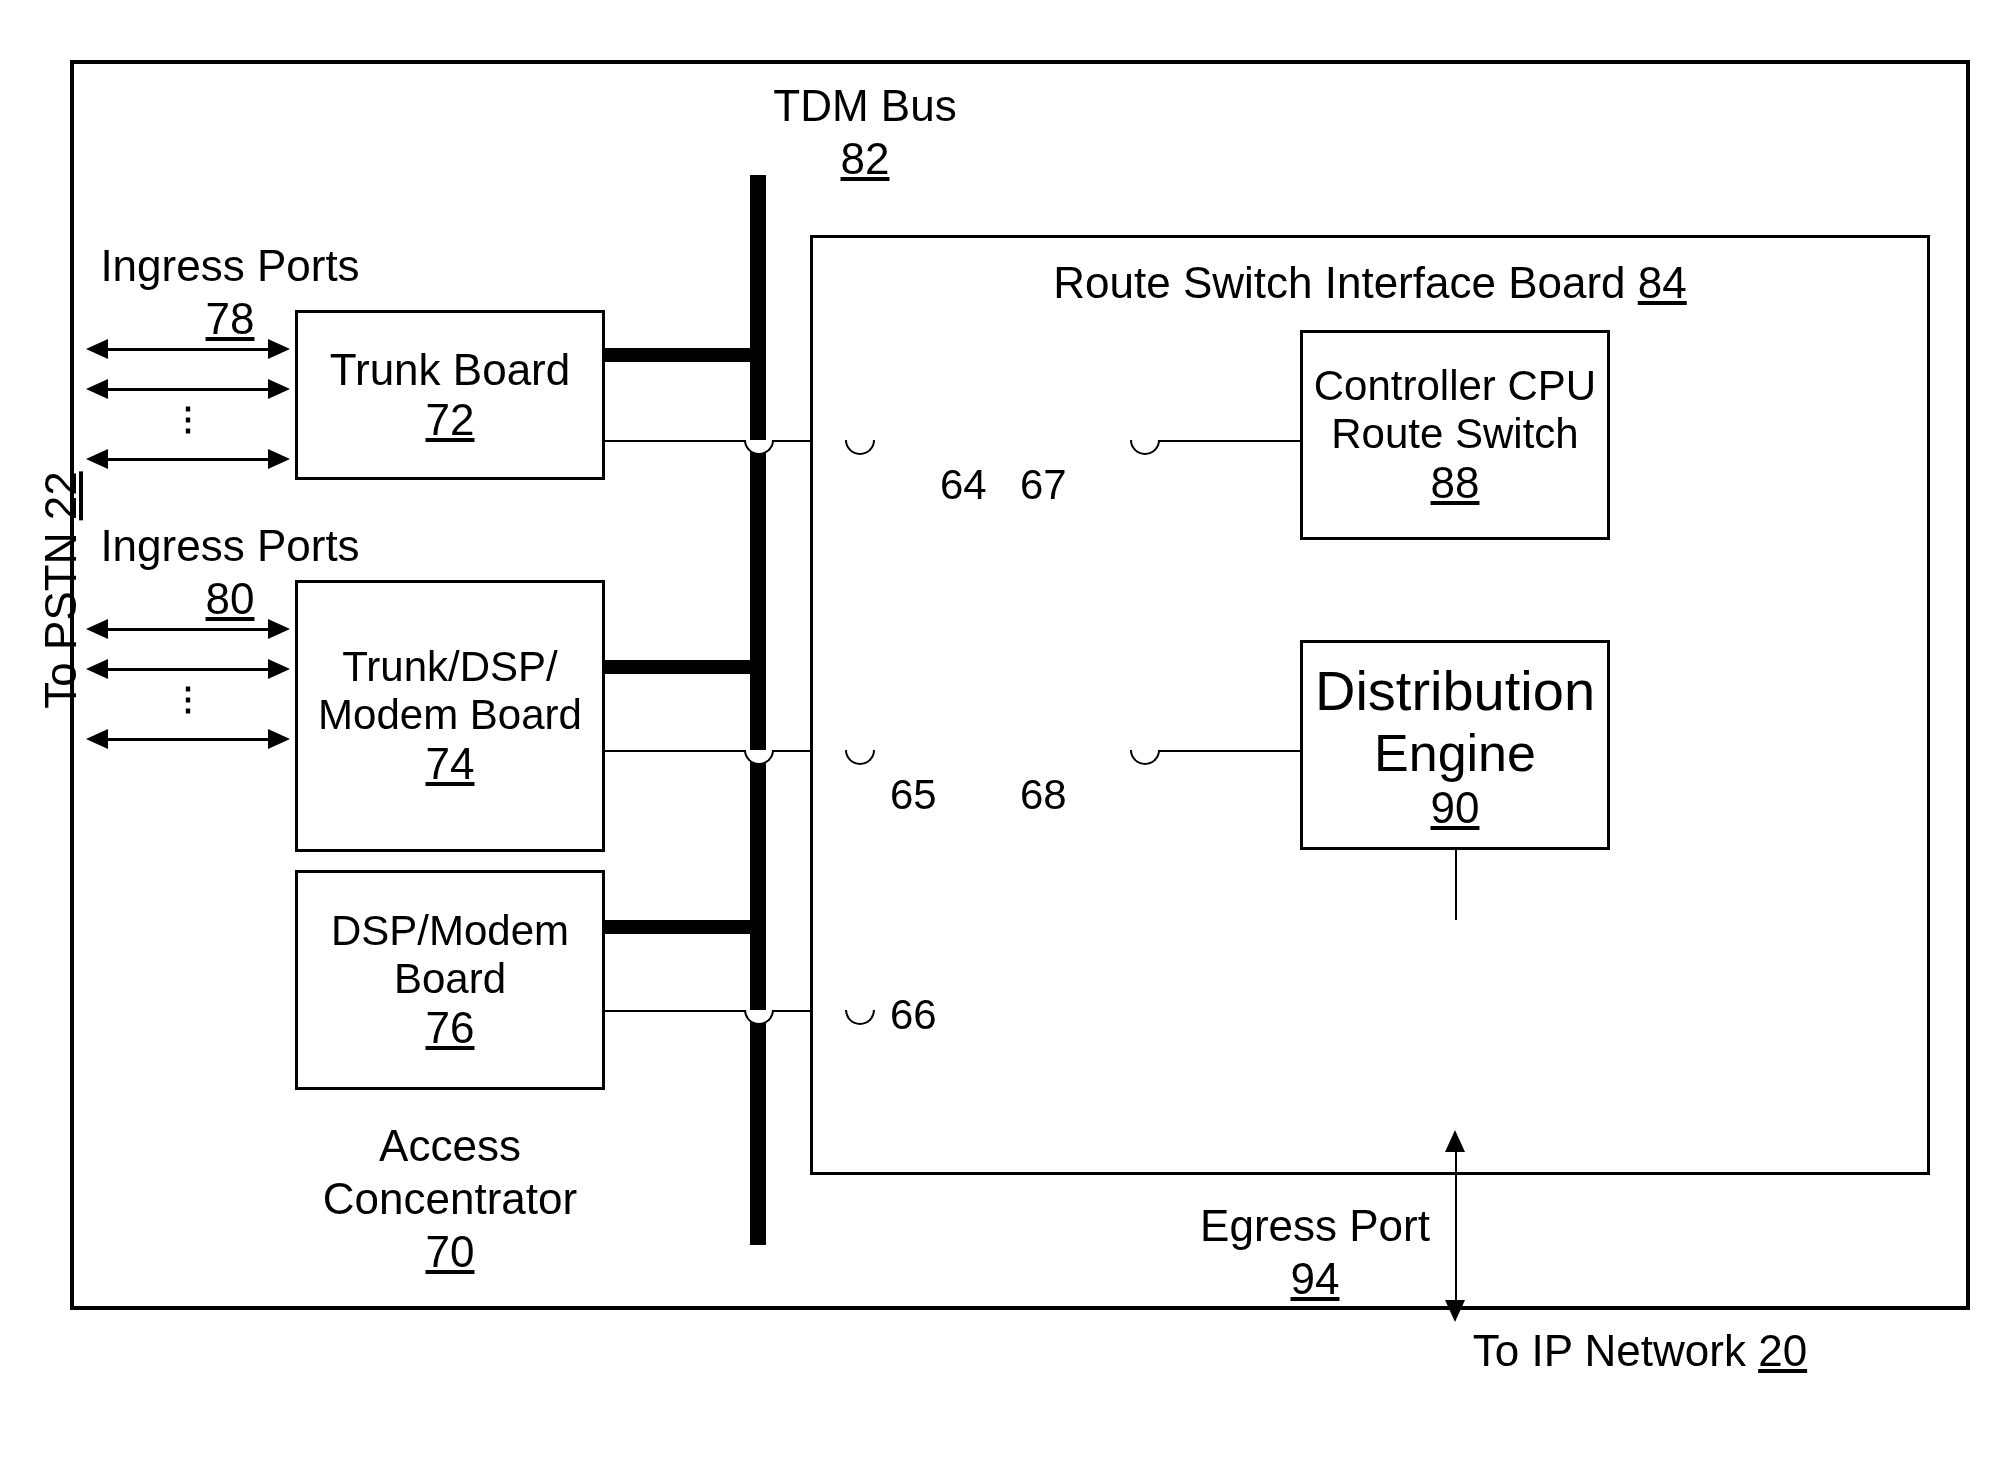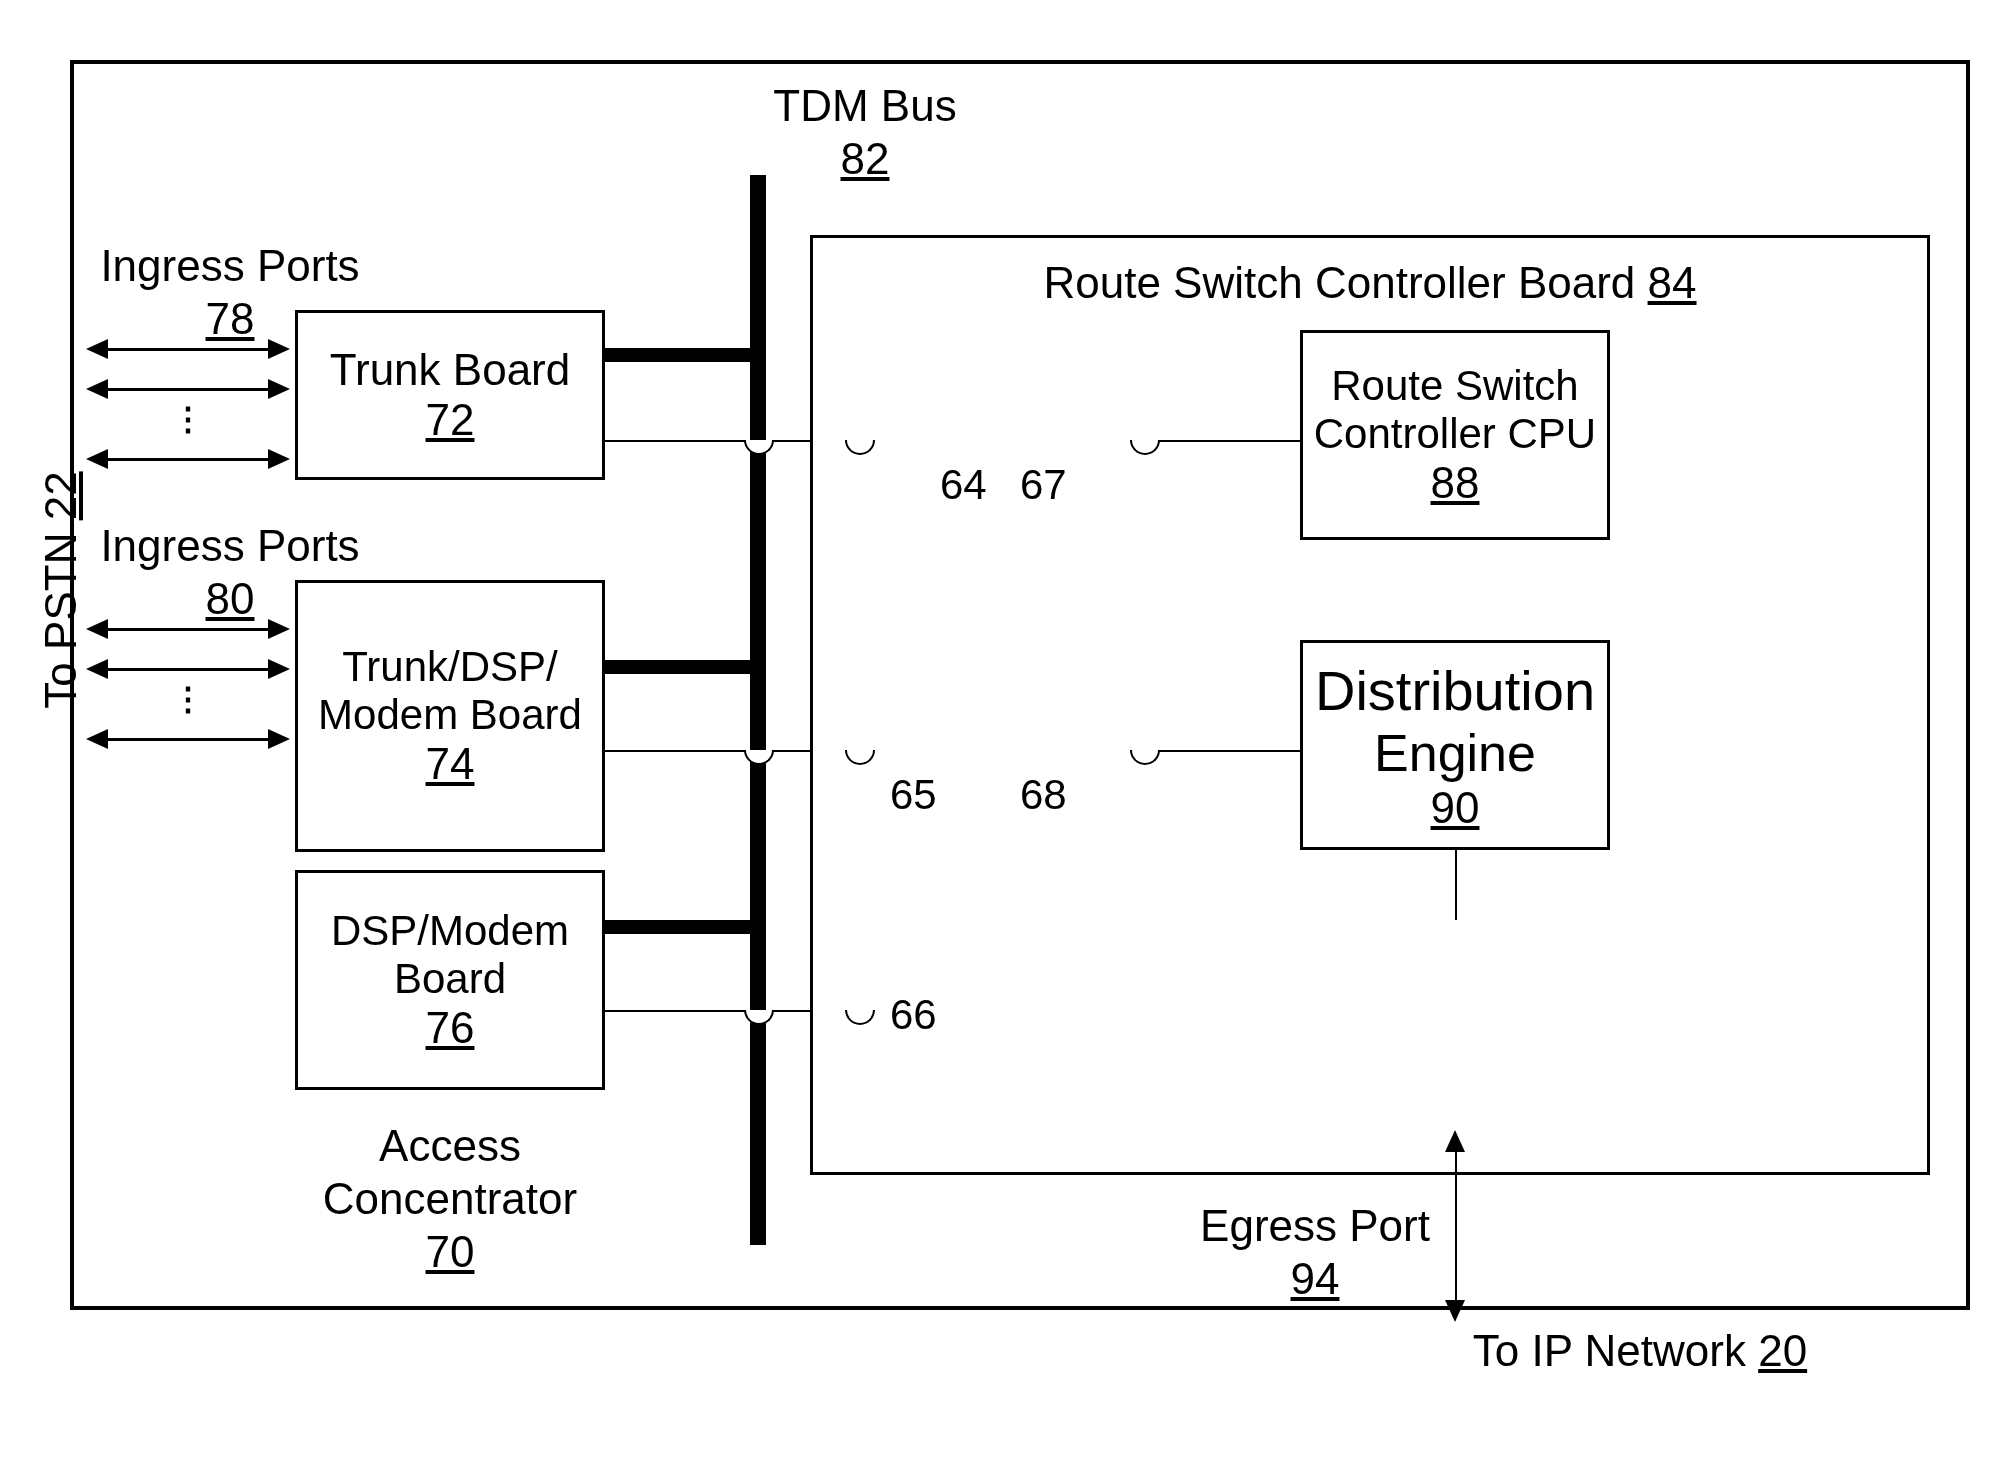--- a/index.html
+++ b/index.html
@@ -100,21 +100,21 @@
   <div class="jump" style="left:724px;top:990px"></div>
 
   <div class="label" style="left:260px;top:1100px;width:340px">
     <span>Access</span><br>
     <span>Concentrator</span><br>
     <span class="ref">70</span>
   </div>
 
   <div class="box" style="left:790px;top:215px;width:1120px;height:940px;justify-content:flex-start;padding-top:20px">
     <div style="font-size:44px">
-      <span>Route Switch Controller Board</span>
+      <span>Route Switch Interface Board</span>
       <span class="ref">84</span>
     </div>
   </div>
 
 
   <div class="label" style="left:920px;top:440px;font-size:42px">64</div>
   <div class="label" style="left:1000px;top:440px;font-size:42px">67</div>
   <div class="label" style="left:870px;top:750px;font-size:42px">65</div>
   <div class="label" style="left:1000px;top:750px;font-size:42px">68</div>
   <div class="label" style="left:870px;top:970px;font-size:42px">66</div>
@@ -122,22 +122,22 @@
   <div class="jump" style="left:825px;top:420px"></div>
   <div class="jump" style="left:825px;top:730px"></div>
   <div class="jump" style="left:825px;top:990px"></div>
 
   <div class="thin" style="left:1125px;top:420px;width:155px"></div>
   <div class="jump" style="left:1110px;top:420px"></div>
   <div class="thin" style="left:1125px;top:730px;width:155px"></div>
   <div class="jump" style="left:1110px;top:730px"></div>
 
   <div class="box" style="left:1280px;top:310px;width:310px;height:210px">
+    <span style="font-size:42px">Controller CPU</span>
     <span style="font-size:42px">Route Switch</span>
-    <span style="font-size:42px">Controller CPU</span>
     <span class="ref" style="font-size:44px">88</span>
   </div>
 
   <div class="box" style="left:1280px;top:620px;width:310px;height:210px">
     <span style="font-size:56px">Distribution</span>
     <span style="font-size:52px">Engine</span>
     <span class="ref" style="font-size:44px">90</span>
   </div>
 
 

